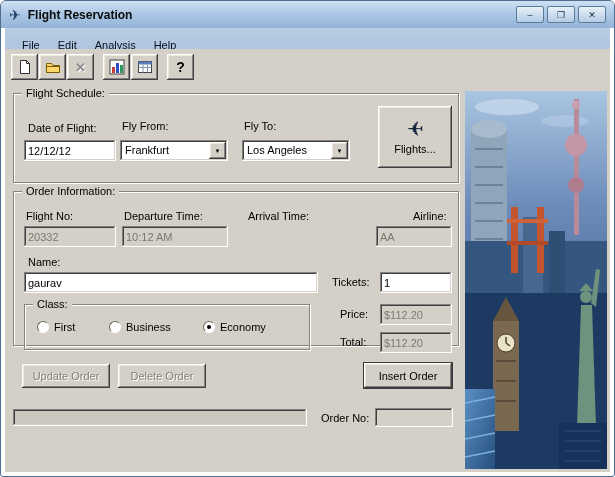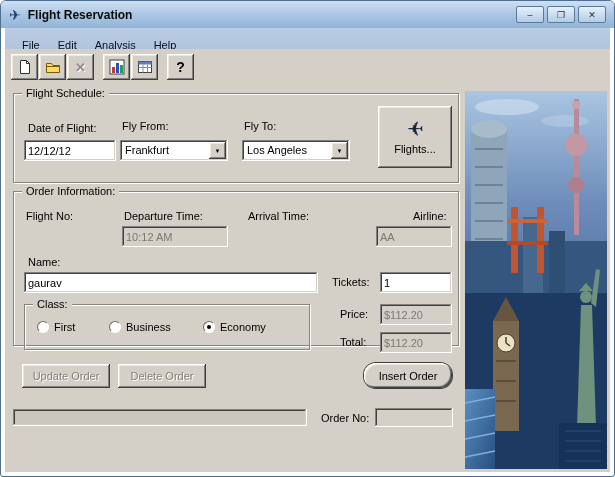--- a/index.html
+++ b/index.html
@@ -164,20 +164,21 @@
       <button class="btn flights-btn" style="left:364px; top:12px; width:74px; height:62px;">
         <span class="flights-plane">✈</span>
         <span>Flights...</span>
       </button>
     </div>
 
     <div class="groupbox" style="left:8px; top:142px; width:446px; height:155px;">
       <span class="group-label">Order Information:</span>
 
       <span class="lbl" style="left:12px; top:18px;">Flight No:</span>
+      <input class="field gray" style="left: 10px; top: 34px; width: 92px;" readonly="" value="20332">
 
       <span class="lbl" style="left:110px; top:18px;">Departure Time:</span>
       <input class="field gray" style="left: 108px; top: 34px; width: 106px;" readonly="" value="10:12 AM">
 
       <span class="lbl" style="left:234px; top:18px;">Arrival Time:</span>
 
       <span class="lbl" style="left:364px; top:18px;margin-left:35px;">Airline:</span>
       <input class="field gray" style="left: 362px; top: 34px; width: 76px;" readonly="" value="AA">
 
       <span class="lbl" style="left:14px; top:64px;">Name:</span>
@@ -205,21 +206,21 @@
       </div>
 
       <span class="lbl" style="left:326px; top:116px;">Price:</span>
       <input class="field gray" style="left: 366px; top: 112px; width: 72px;" readonly="" value="$112.20">
 
       <span class="lbl" style="left:326px; top:144px;">Total:</span>
       <input class="field gray" style="left: 366px; top: 140px; width: 72px;" readonly="" value="$112.20">
 
       <button class="btn disabled" style="left:8px; top:172px; width:88px;">Update Order</button>
       <button class="btn disabled" style="left:104px; top:172px; width:88px;">Delete Order</button>
-      <button class="btn default" style="left:350px; top:171px; width:88px; height:25px;border-radius:12px;">Insert Order</button>
+      <button class="btn default" style="left:350px; top:171px; width:88px; height:25px;">Insert Order</button>
     </div>
 
     <div class="progress" style="left:8px; top:360px; width:294px; height:17px;"></div>
     <span class="lbl" style="left:316px; top:363px;">Order No:</span>
     <input class="field gray" style="left: 370px; top: 359px; width: 78px; height: 19px;" readonly="" value="">
 
     <div class="collage-wrap">
       <svg width="142" height="378" viewBox="0 0 142 378" preserveAspectRatio="none">
         <defs>
           <linearGradient id="g-sky" x1="0" x2="0" y1="0" y2="1">

